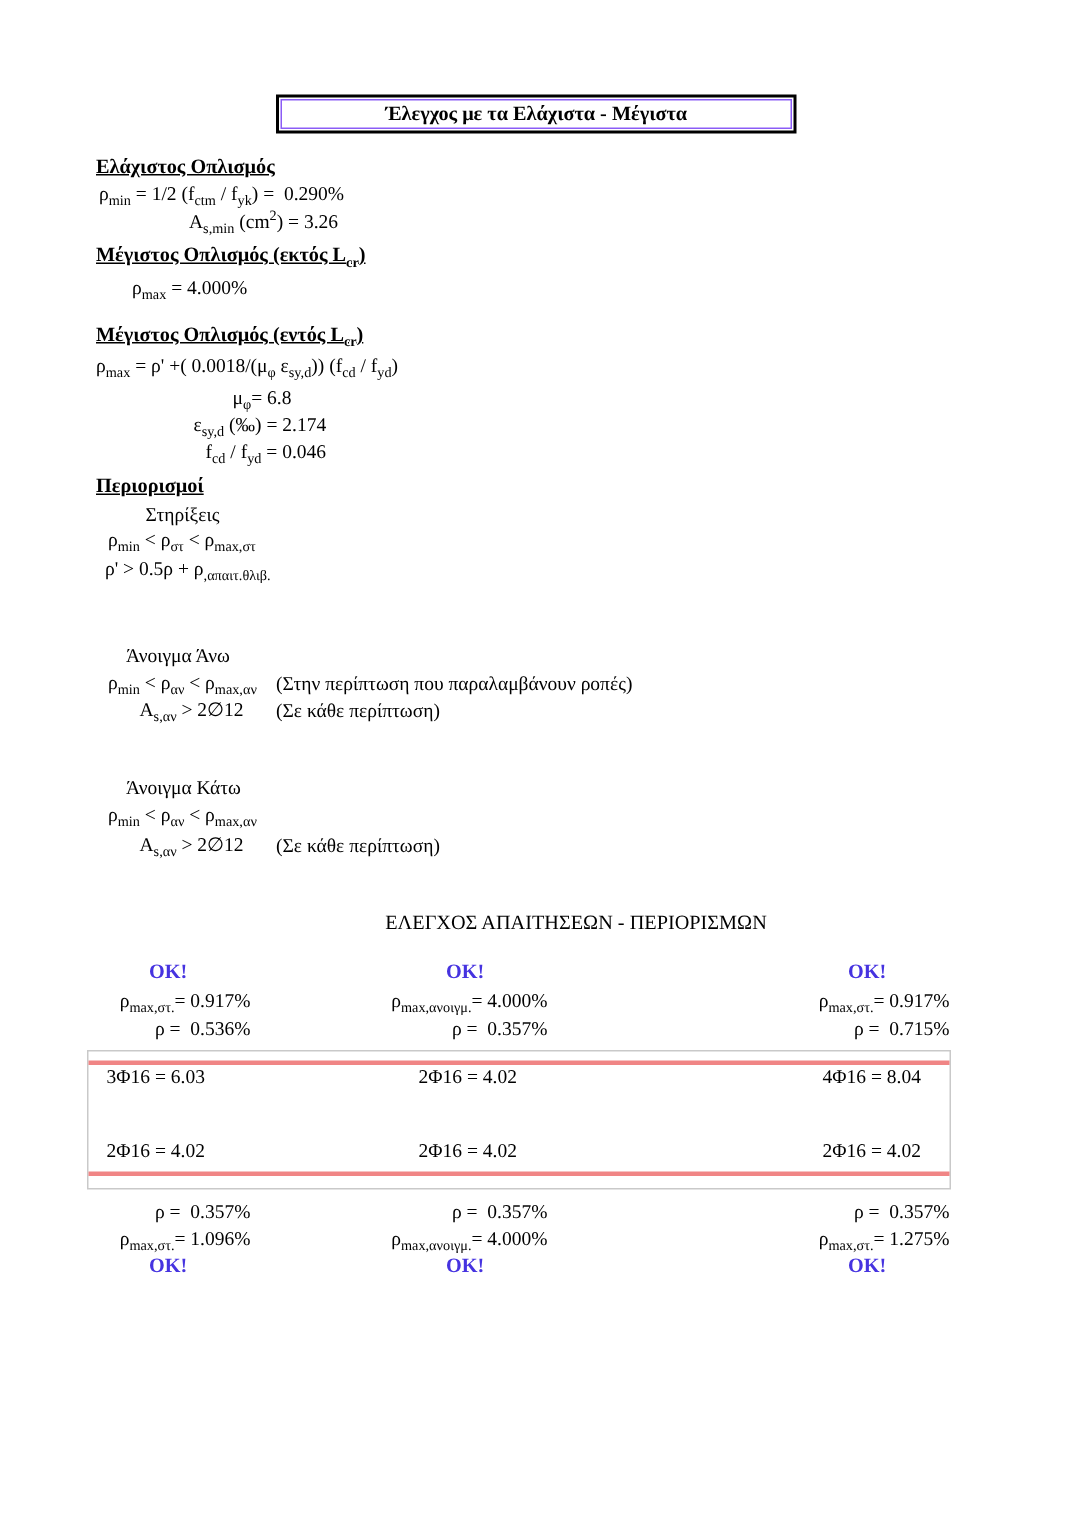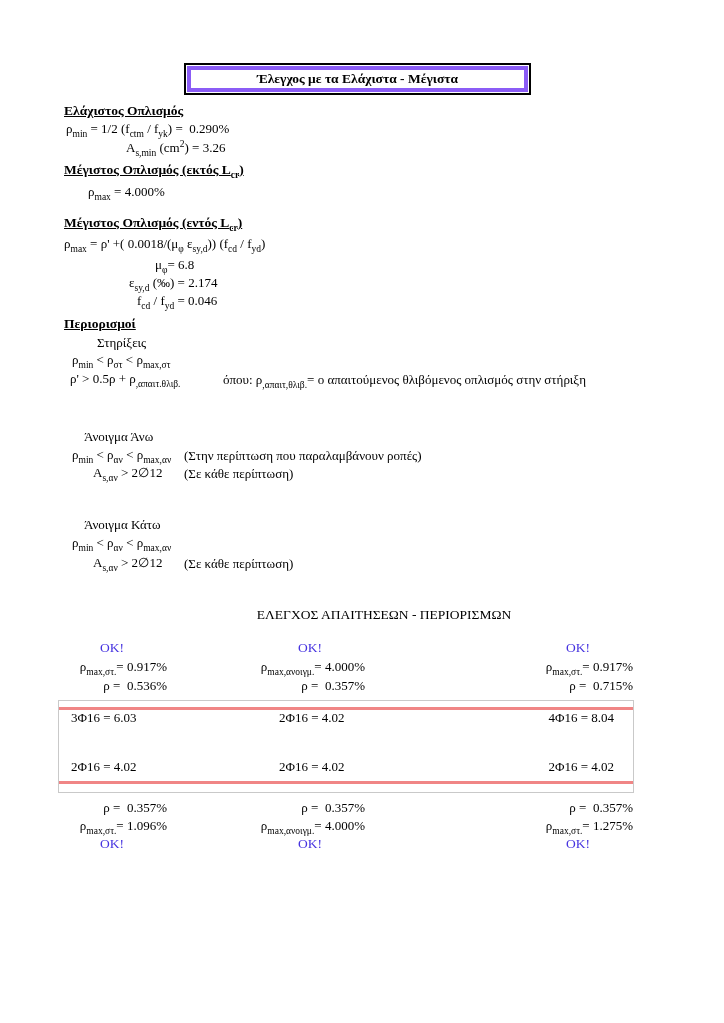--- a/index.html
+++ b/index.html
@@ -8,28 +8,28 @@
     font-family:"Liberation Serif","DejaVu Serif",serif;color:#000;font-size:13px;
   }
   .line{position:absolute;white-space:pre;line-height:15px;}
   .heading{font-weight:bold;text-decoration:underline;font-size:13.5px;}
   sub{font-size:9.5px;line-height:0;}
   sup{font-size:9.5px;line-height:0;}
   .title-box{
     position:absolute;left:184px;top:63px;width:343px;border:2px solid #000;background:#fff;
   }
   .title-inner{
-    border:4px solid #8b5cf6;margin:1px;text-align:center;font-weight:bold;
+    border:1px solid #8b5cf6;margin:1px;text-align:center;font-weight:bold;
     font-size:13.5px;line-height:17px;padding-bottom:1px;white-space:pre;
   }
   .check-title{position:absolute;left:0;top:607px;width:684px;text-align:center;font-size:13.5px;white-space:pre;padding-left:42px;}
   .col-block{position:absolute;}
   .col-block .l{height:19px;line-height:19px;white-space:pre;}
   .col-block.bottom .l{height:18px;line-height:18px;}
-  .col-block .ok{text-align:center;color:var(--ok-blue,#4633e0);font-weight:normal;font-size:13.5px;}
+  .col-block .ok{text-align:center;color:var(--ok-blue,#4633e0);font-weight:bold;font-size:13.5px;}
   .col-block .val{text-align:right;}
   .rebar-box{
     position:absolute;left:58px;top:700px;width:574px;height:91px;
     border:1px solid var(--box-border,#c9c9c9);background:#fff;
   }
   .red-line{position:absolute;left:0;right:0;height:3px;background:var(--red-line,#f08585);}
   .rb-row{position:absolute;left:12px;right:19px;height:16px;text-decoration:underline;}
   .rb-cell{position:absolute;white-space:pre;line-height:16px;}
   .rb-c0{left:0;}
   .rb-c1{left:208px;}
@@ -54,21 +54,20 @@
   <div class="line heading" style="left:64px;top:215px"><span>Μέγιστος Οπλισμός (εντός L</span><sub>cr</sub><span>)</span></div>
   <div class="line" style="left:64px;top:236px"><span>ρ</span><sub>max</sub><span> = ρ' +( 0.0018/(μ</span><sub>φ</sub><span> ε</span><sub>sy,d</sub><span>)) (f</span><sub>cd</sub><span> / f</span><sub>yd</sub><span>)</span></div>
   <div class="line" style="left:155px;top:257px"><span>μ</span><sub>φ</sub><span>= 6.8</span></div>
   <div class="line" style="left:129px;top:275px"><span>ε</span><sub>sy,d</sub><span> (‰) = 2.174</span></div>
   <div class="line" style="left:137px;top:293px"><span>f</span><sub>cd</sub><span> / f</span><sub>yd</sub><span> = 0.046</span></div>
 
   <div class="line heading" style="left:64px;top:316px">Περιορισμοί</div>
   <div class="line" style="left:97px;top:335px">Στηρίξεις</div>
   <div class="line" style="left:72px;top:352px"><span>ρ</span><sub>min</sub><span> &lt; ρ</span><sub>στ</sub><span> &lt; ρ</span><sub>max,στ</sub></div>
   <div class="line" style="left:70px;top:371px"><span>ρ' &gt; 0.5ρ + ρ</span><sub>,απαιτ.θλιβ.</sub></div>
-  <div class="line" style="left:223px;top:372px"><span>όπου: ρ</span><sub>,απαιτ,θλιβ.</sub><span>= ο απαιτούμενος θλιβόμενος οπλισμός στην στήριξη</span></div>
 
   <div class="line" style="left:84px;top:429px">Άνοιγμα Άνω</div>
   <div class="line" style="left:72px;top:447px"><span>ρ</span><sub>min</sub><span> &lt; ρ</span><sub>αν</sub><span> &lt; ρ</span><sub>max,αν</sub></div>
   <div class="line" style="left:184px;top:448px">(Στην περίπτωση που παραλαμβάνουν ροπές)</div>
   <div class="line" style="left:93px;top:465px"><span>A</span><sub>s,αν</sub><span> &gt; 2∅12</span></div>
   <div class="line" style="left:184px;top:466px">(Σε κάθε περίπτωση)</div>
 
   <div class="line" style="left:84px;top:517px">Άνοιγμα Κάτω</div>
   <div class="line" style="left:72px;top:535px"><span>ρ</span><sub>min</sub><span> &lt; ρ</span><sub>αν</sub><span> &lt; ρ</span><sub>max,αν</sub></div>
   <div class="line" style="left:93px;top:555px"><span>A</span><sub>s,αν</sub><span> &gt; 2∅12</span></div>

